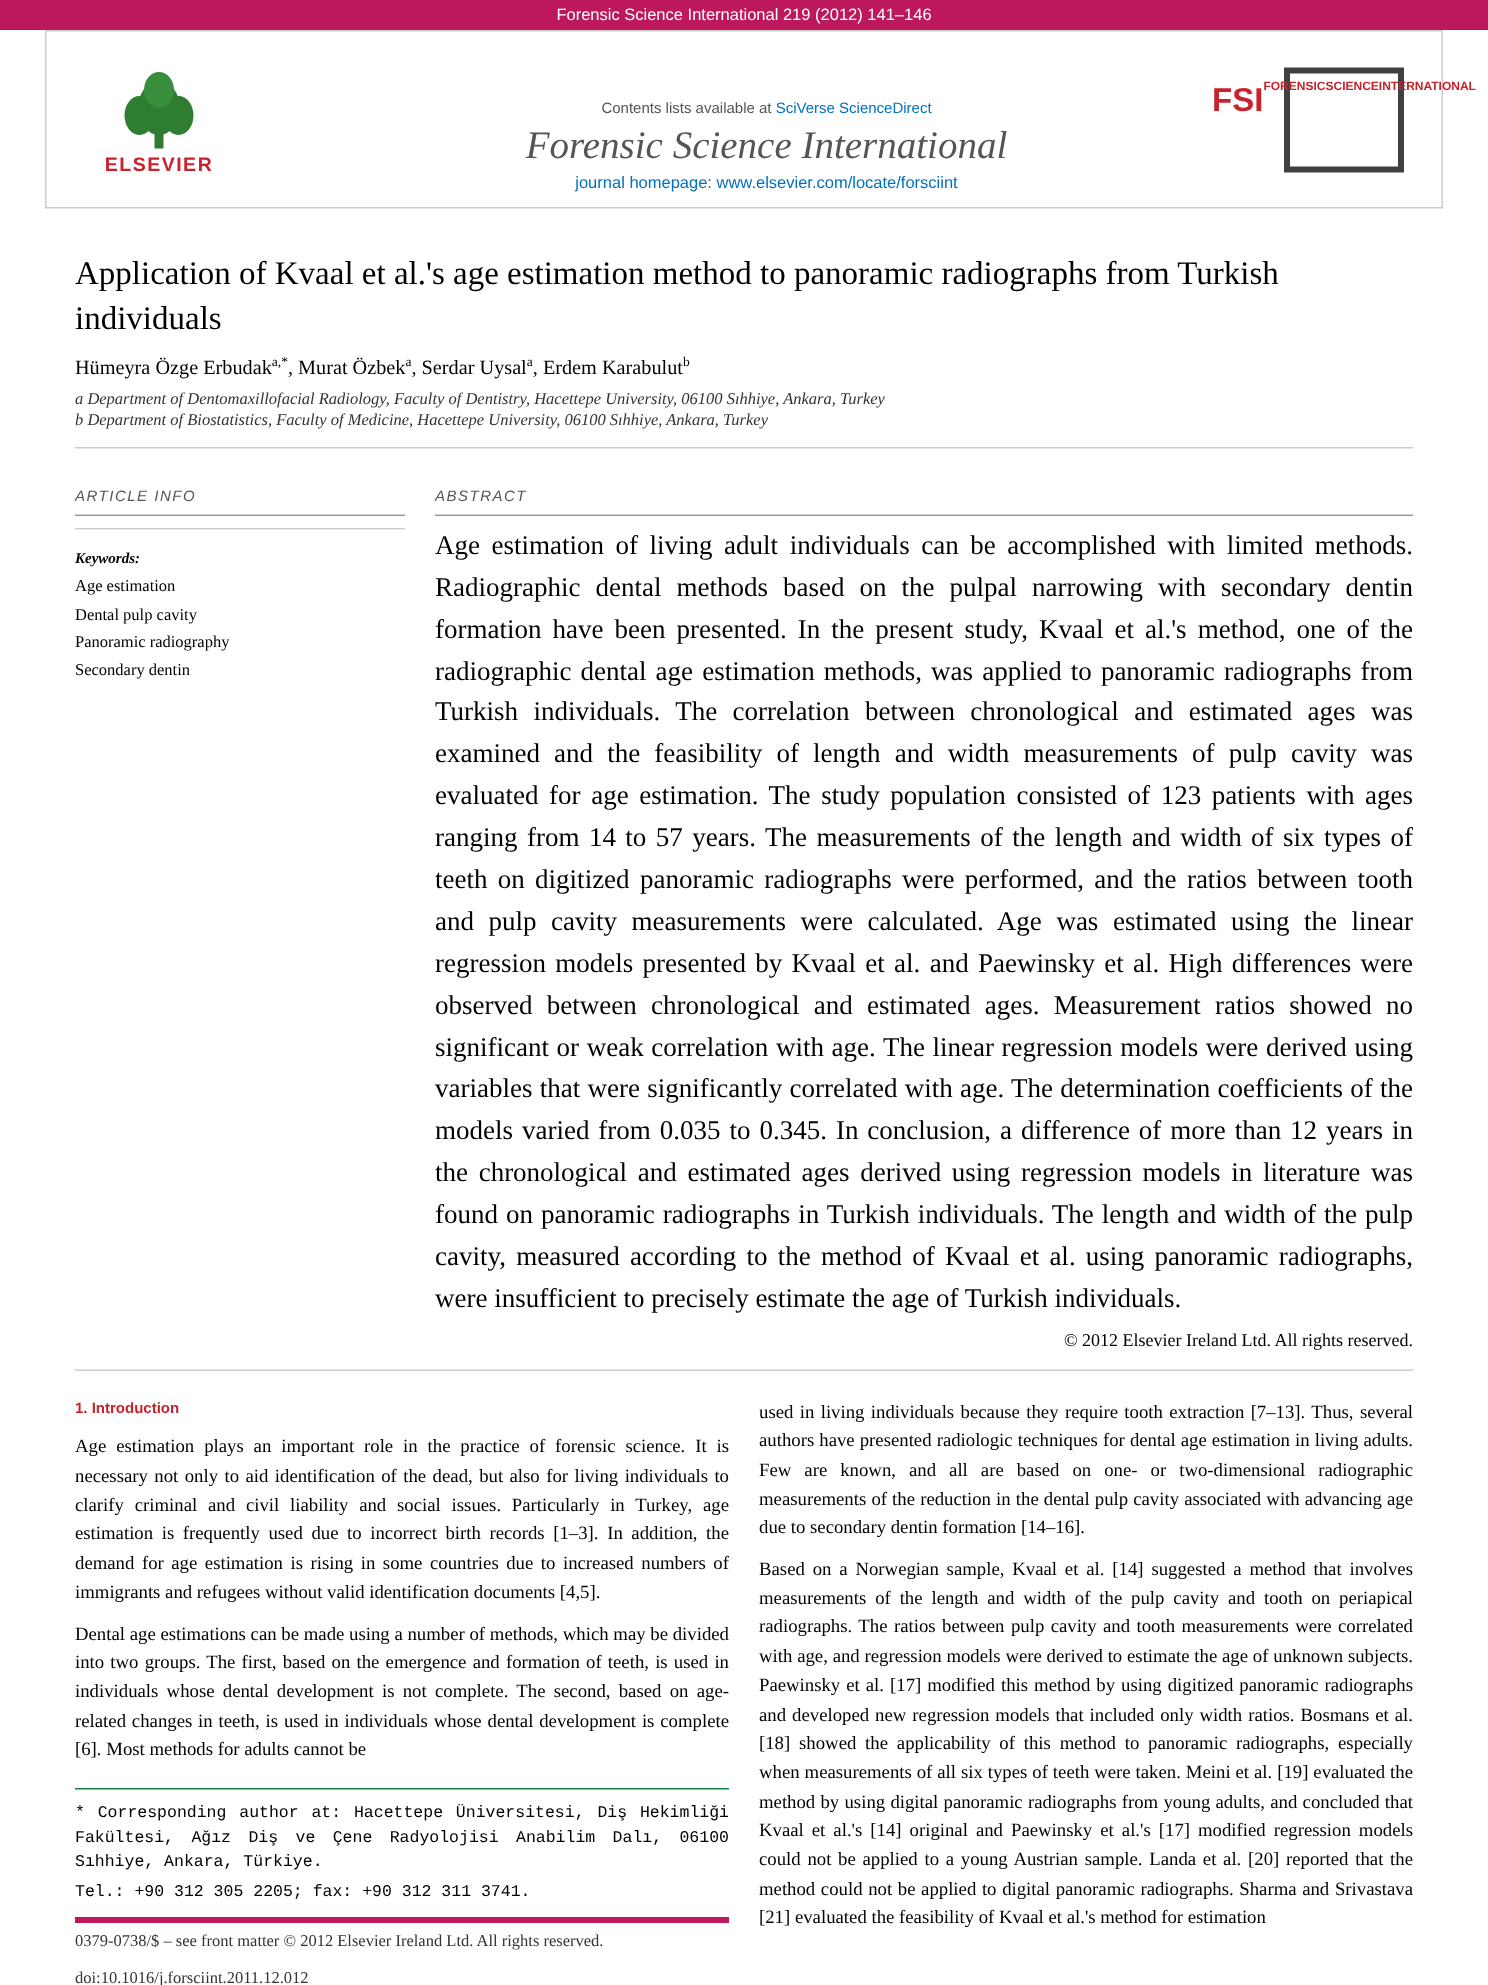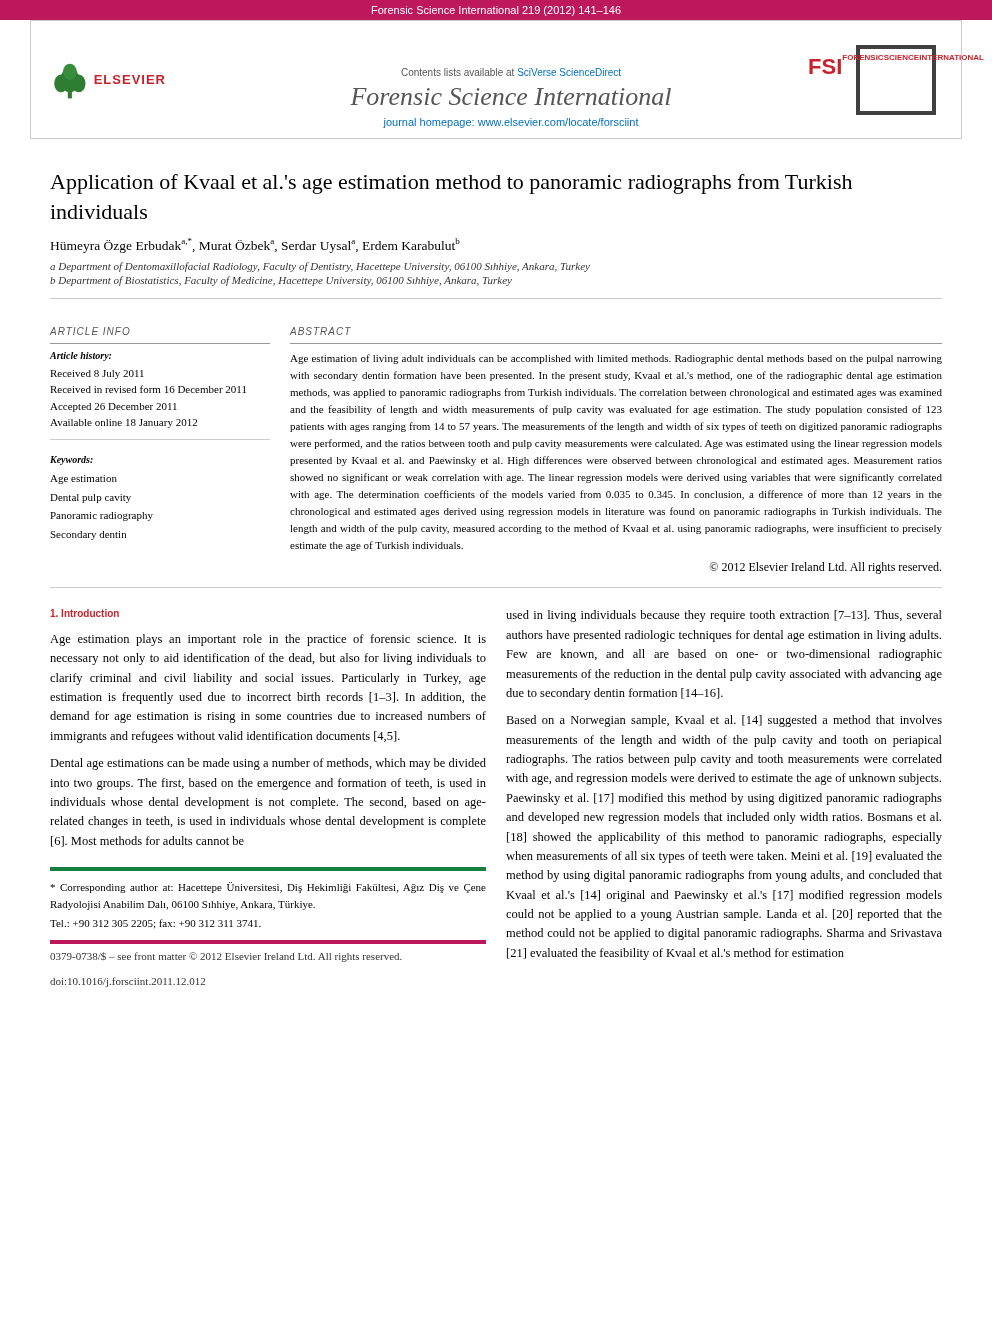--- a/index.html
+++ b/index.html
@@ -30,20 +30,21 @@
       align-items: center;
       padding: 10px 15px;
       gap: 10px;
     }
     .journal-header-left {
       width: 120px;
       min-width: 120px;
     }
     .elsevier-logo {
       display: flex;
+      flex-direction: column;
       align-items: center;
     }
     .elsevier-tree {
       width: 70px;
       height: 60px;
     }
     .elsevier-text {
       font-family: Arial, sans-serif;
       font-size: 13px;
       font-weight: bold;
@@ -180,21 +181,21 @@
       font-size: 10px;
       font-style: italic;
       margin-bottom: 4px;
     }
     .keywords-section p {
       font-size: 11px;
       line-height: 1.7;
     }
 
     .abstract-text {
-      font-size: 11px;
+      font-size: 18px;
       line-height: 1.55;
       text-align: justify;
     }
 
     .copyright-line {
       font-size: 12px;
       text-align: right;
       margin-top: 6px;
       color: #000;
     }
@@ -218,24 +219,25 @@
       margin-bottom: 8px;
       font-family: Arial, sans-serif;
     }
     .body-col p {
       margin-bottom: 8px;
     }
 
     
     .footnotes {
       margin-top: 16px;
-      border-top: 4px solid #15803d;
+      border-top: 1px solid #15803d;
       padding-top: 8px;
       font-size: 11px;
       line-height: 1.5;
+      font-family: Liberation Mono, monospace;
     }
     .footnotes p {
       margin-bottom: 3px;
     }
 
     .footer-info {
       margin-top: 8px;
       font-size: 11px;
       color: #333;
       border-top: 4px solid #be185d;
@@ -297,27 +299,20 @@
   <div class="affiliations">a Department of Dentomaxillofacial Radiology, Faculty of Dentistry, Hacettepe University, 06100 Sıhhiye, Ankara, Turkey</div>
   <div class="affiliations">b Department of Biostatistics, Faculty of Medicine, Hacettepe University, 06100 Sıhhiye, Ankara, Turkey</div>
 
   <hr class="divider">
 
   <div class="two-col">
 
     <div class="col-left">
       <div class="section-label">Article info</div>
       <hr style="border:none; border-top:1px solid #999; margin-bottom:6px;">
-      <div class="article-history">
-        <h4>Article history:</h4>
-        <p>Received 8 July 2011</p>
-        <p>Received in revised form 16 December 2011</p>
-        <p>Accepted 26 December 2011</p>
-        <p>Available online 18 January 2012</p>
-      </div>
       <hr style="border:none; border-top:1px solid #ccc; margin: 8px 0 6px 0;">
       <div class="keywords-section">
         <h4>Keywords:</h4>
         <p>Age estimation</p>
         <p>Dental pulp cavity</p>
         <p>Panoramic radiography</p>
         <p>Secondary dentin</p>
       </div>
     </div>
 

